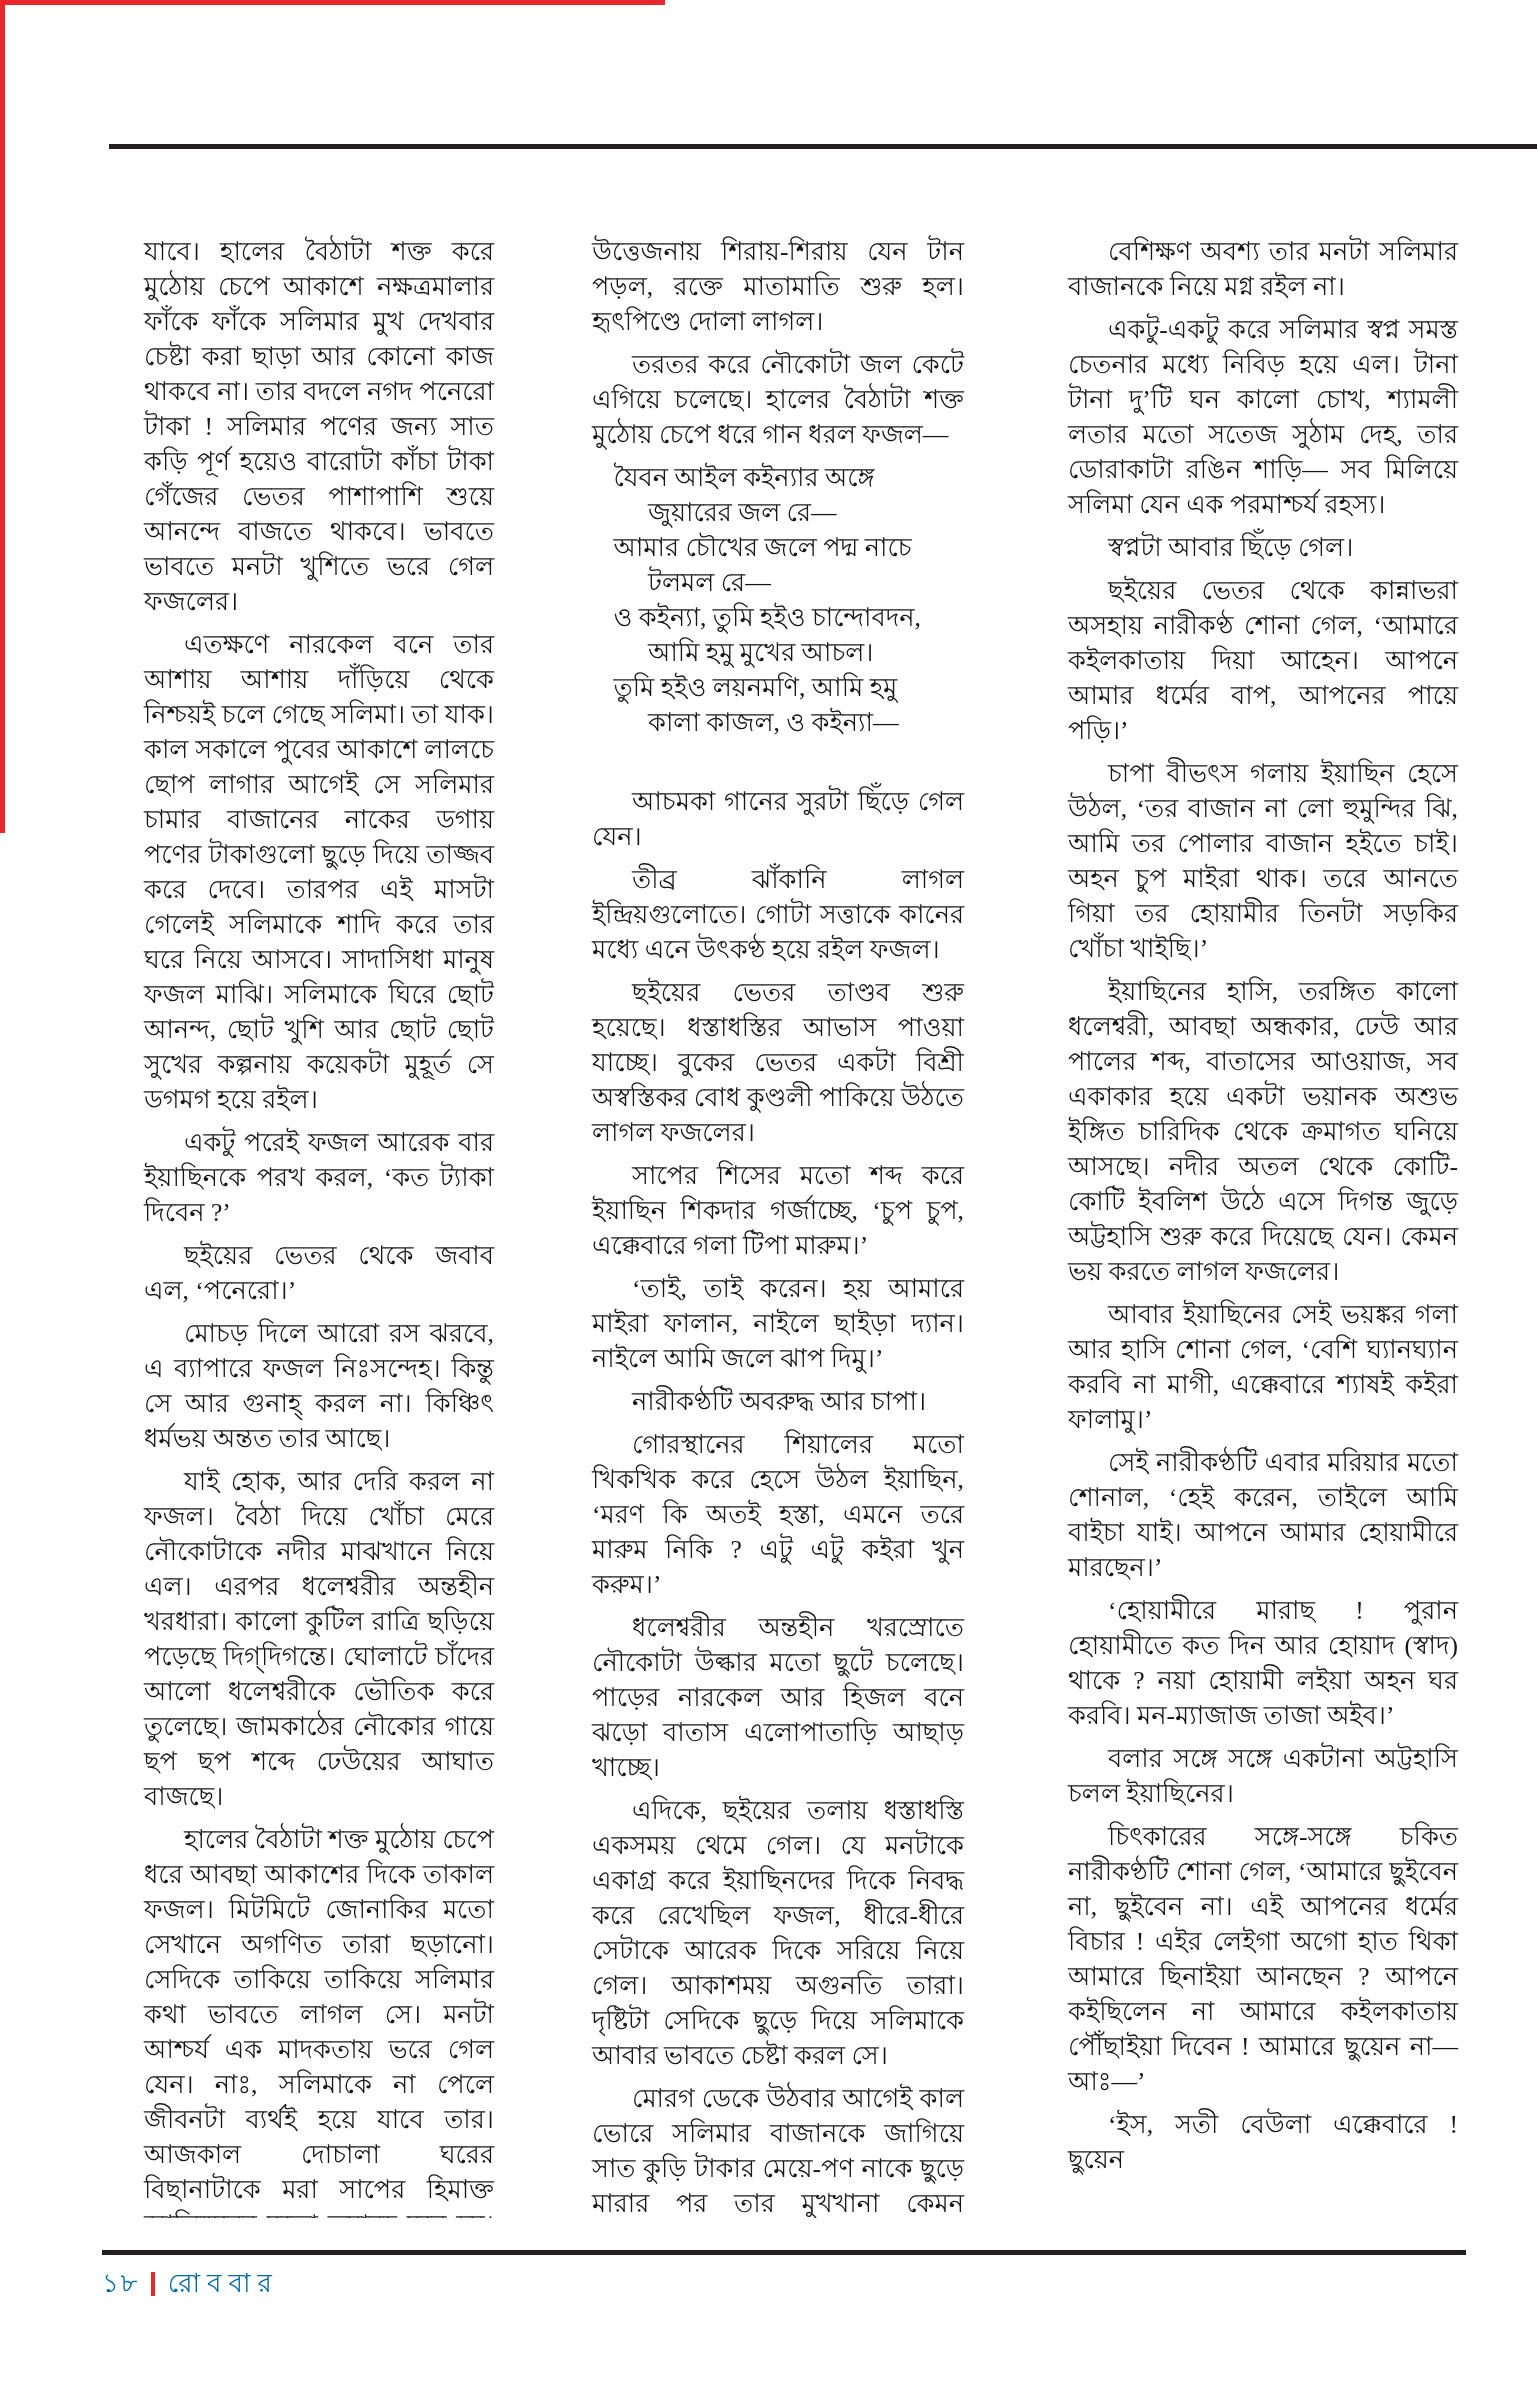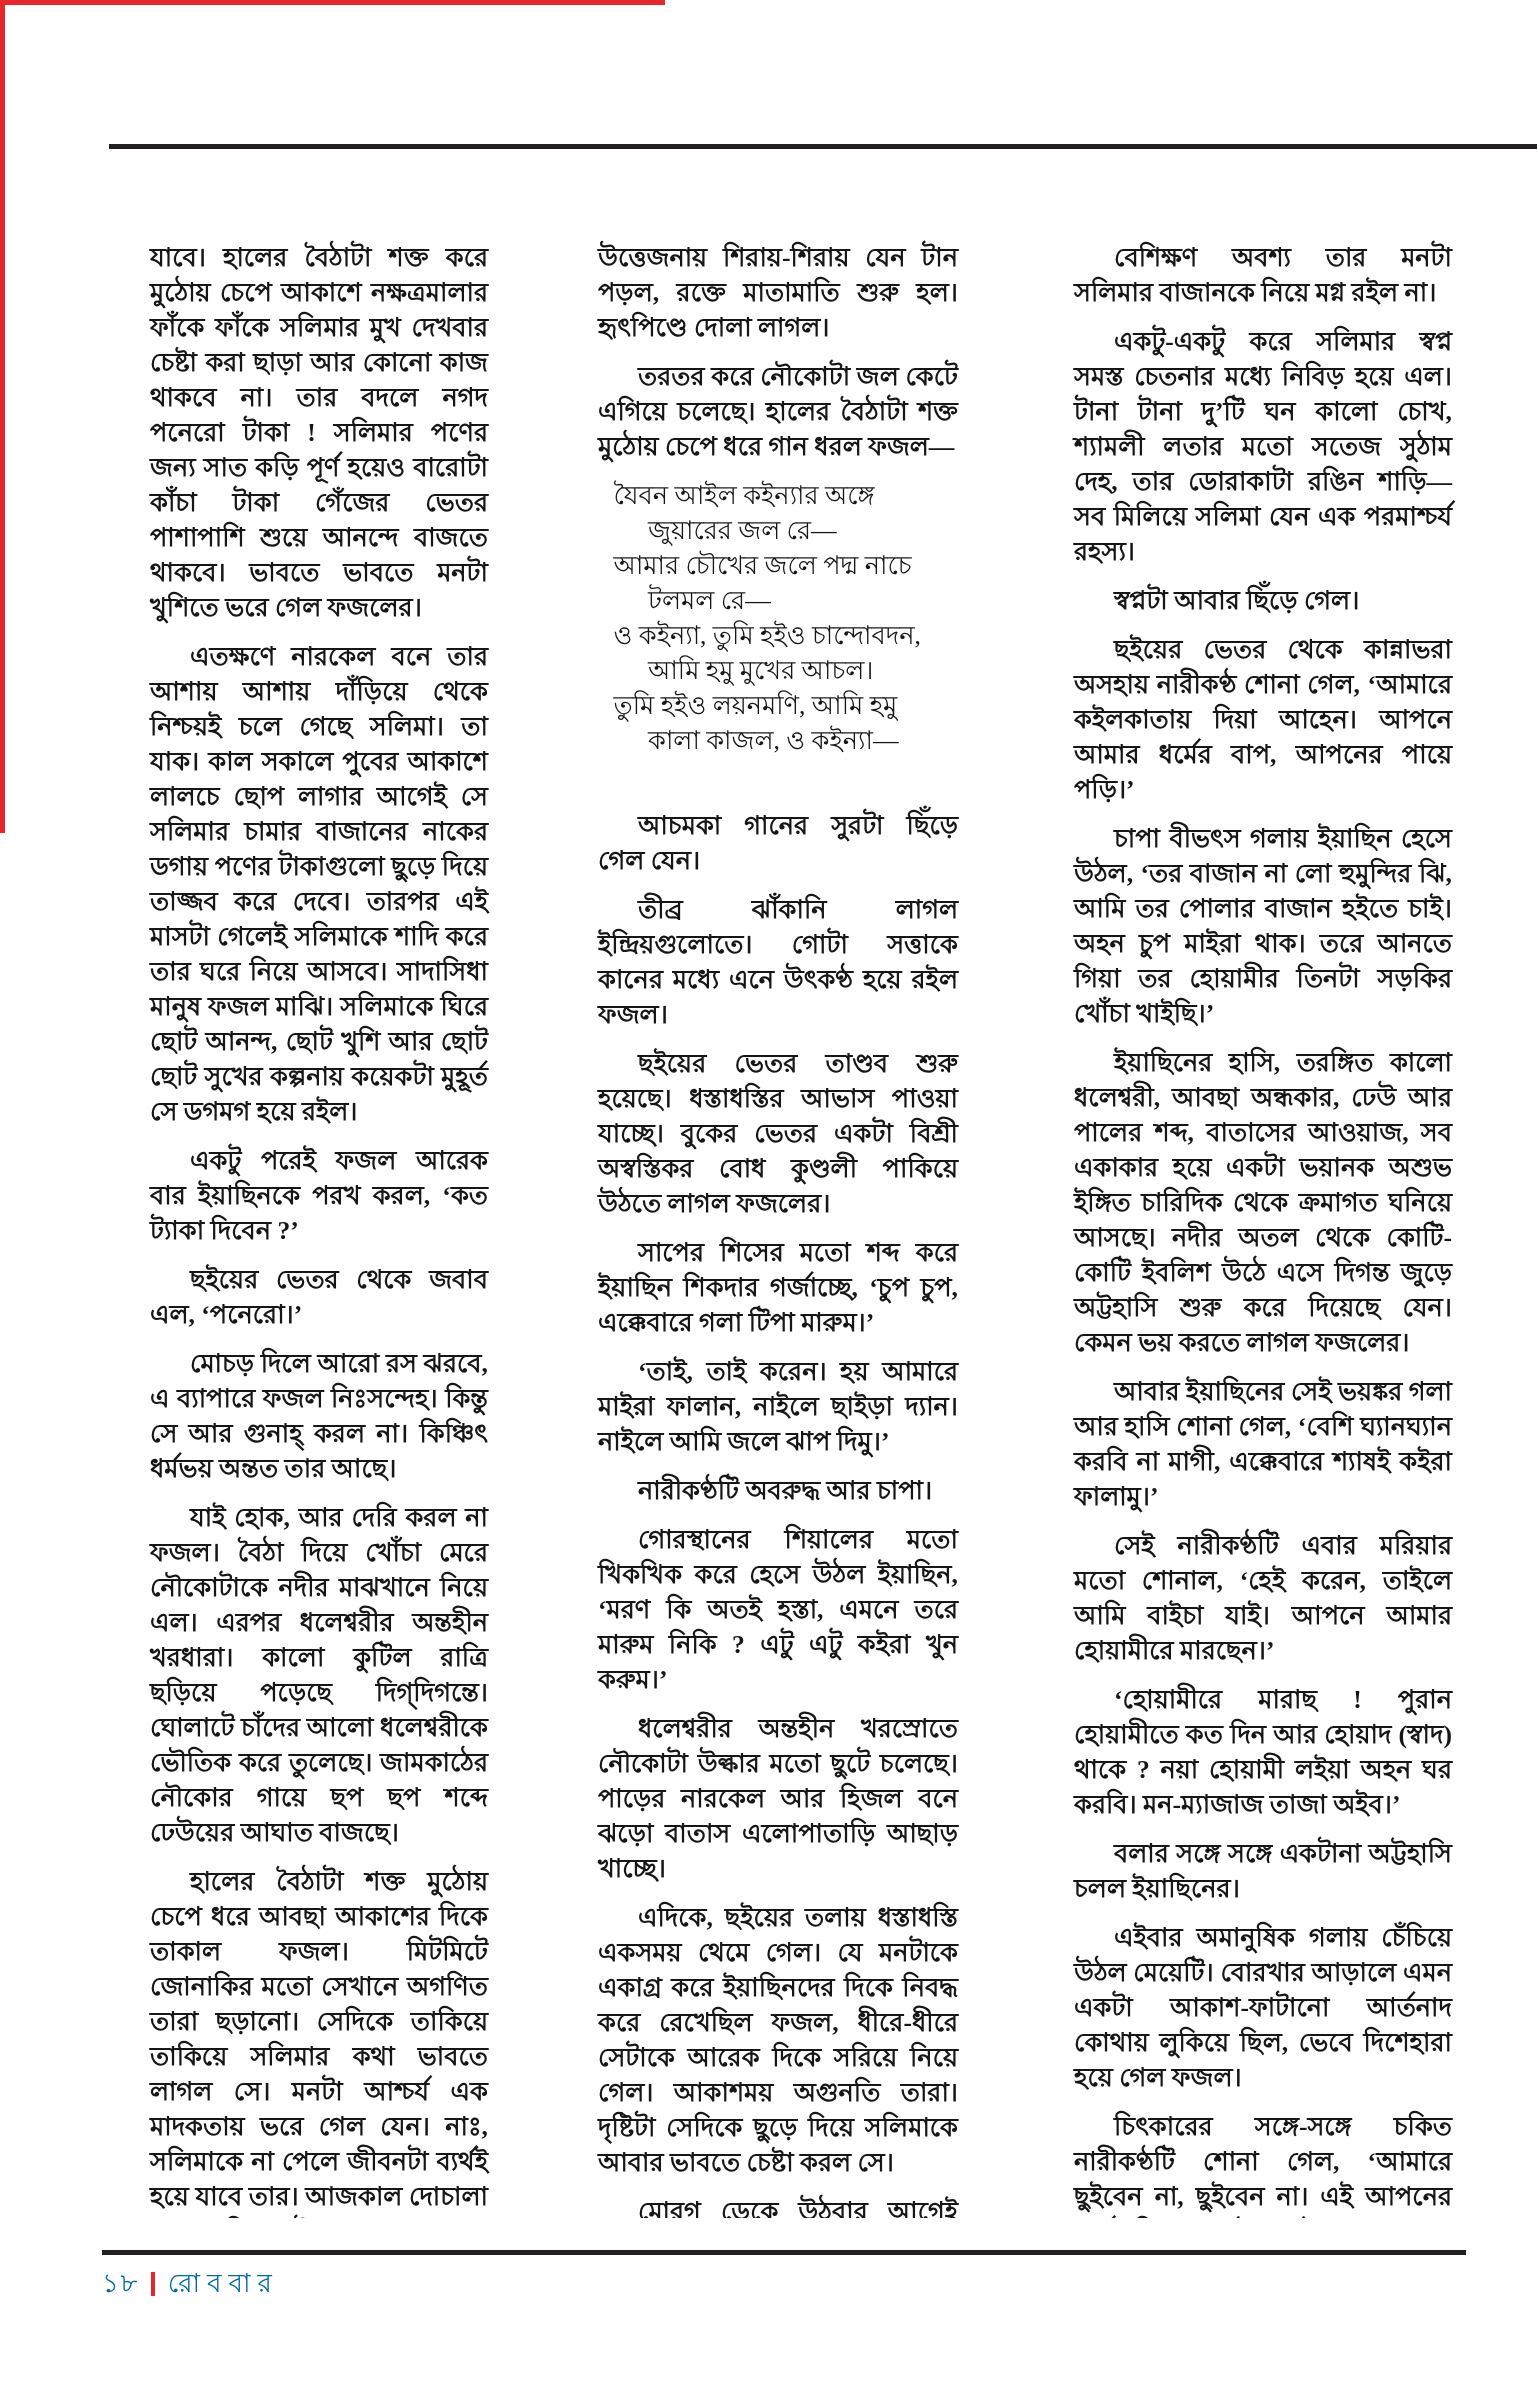--- a/index.html
+++ b/index.html
@@ -24,21 +24,21 @@
   .col{
     position:absolute;top:226px;
     font-size:25.6px;line-height:35px;
     color:#161616;
     overflow:hidden;
   }
   .col-1{left:136px;width:366px;height:1992px;}
   .col-2{left:584px;width:388px;height:1992px;}
   .col-3{left:1060px;width:406px;height:1992px;}
 
-  .para{margin:14px;text-align:justify;text-justify:inter-word;font-weight:bold;}
+  .para{margin:8px;text-align:justify;text-justify:inter-word;}
   .para.indent{text-indent:40px;}
   .verse{margin:0;text-align:left;}
   .verse.l1{margin-left:29.5px;}
   .verse.l2{margin-left:64px;}
   .gap{height:36px;}
 
   
   .footer{
     position:absolute;left:102px;top:2268px;
     font-size:26px;line-height:31px;color:#0369a1;
@@ -97,21 +97,20 @@
       <p class="para indent">বেশিক্ষণ অবশ্য তার মনটা সলিমার বাজানকে নিয়ে মগ্ন রইল না।</p>
       <p class="para indent">একটু-একটু করে সলিমার স্বপ্ন সমস্ত চেতনার মধ্যে নিবিড় হয়ে এল। টানা টানা দু’টি ঘন কালো চোখ, শ্যামলী লতার মতো সতেজ সুঠাম দেহ, তার ডোরাকাটা রঙিন শাড়ি— সব মিলিয়ে সলিমা যেন এক পরমাশ্চর্য রহস্য।</p>
       <p class="para indent">স্বপ্নটা আবার ছিঁড়ে গেল।</p>
       <p class="para indent">ছইয়ের ভেতর থেকে কান্নাভরা অসহায় নারীকণ্ঠ শোনা গেল, ‘আমারে কইলকাতায় দিয়া আহেন। আপনে আমার ধর্মের বাপ, আপনের পায়ে পড়ি।’</p>
       <p class="para indent">চাপা বীভৎস গলায় ইয়াছিন হেসে উঠল, ‘তর বাজান না লো হুমুন্দির ঝি, আমি তর পোলার বাজান হইতে চাই। অহন চুপ মাইরা থাক। তরে আনতে গিয়া তর হোয়ামীর তিনটা সড়কির খোঁচা খাইছি।’</p>
       <p class="para indent">ইয়াছিনের হাসি, তরঙ্গিত কালো ধলেশ্বরী, আবছা অন্ধকার, ঢেউ আর পালের শব্দ, বাতাসের আওয়াজ, সব একাকার হয়ে একটা ভয়ানক অশুভ ইঙ্গিত চারিদিক থেকে ক্রমাগত ঘনিয়ে আসছে। নদীর অতল থেকে কোটি-কোটি ইবলিশ উঠে এসে দিগন্ত জুড়ে অট্টহাসি শুরু করে দিয়েছে যেন। কেমন ভয় করতে লাগল ফজলের।</p>
       <p class="para indent">আবার ইয়াছিনের সেই ভয়ঙ্কর গলা আর হাসি শোনা গেল, ‘বেশি ঘ্যানঘ্যান করবি না মাগী, এক্কেবারে শ্যাষই কইরা ফালামু।’</p>
       <p class="para indent">সেই নারীকণ্ঠটি এবার মরিয়ার মতো শোনাল, ‘হেই করেন, তাইলে আমি বাইচা যাই। আপনে আমার হোয়ামীরে মারছেন।’</p>
       <p class="para indent">‘হোয়ামীরে মারাছ ! পুরান হোয়ামীতে কত দিন আর হোয়াদ (স্বাদ) থাকে ? নয়া হোয়ামী লইয়া অহন ঘর করবি। মন-ম্যাজাজ তাজা অইব।’</p>
       <p class="para indent">বলার সঙ্গে সঙ্গে একটানা অট্টহাসি চলল ইয়াছিনের।</p>
-      <p class="para indent">এইবার অমানুষিক গলায় চেঁচিয়ে উঠল মেয়েটি। বোরখার আড়ালে এমন একটা আকাশ-ফাটানো আর্তনাদ কোথায় লুকিয়ে ছিল, ভেবে দিশেহারা হয়ে গেল ফজল।</p>
       <p class="para indent">চিৎকারের সঙ্গে-সঙ্গে চকিত নারীকণ্ঠটি শোনা গেল, ‘আমারে ছুইবেন না, ছুইবেন না। এই আপনের ধর্মের বিচার ! এইর লেইগা অগো হাত থিকা আমারে ছিনাইয়া আনছেন ? আপনে কইছিলেন না আমারে কইলকাতায় পৌঁছাইয়া দিবেন ! আমারে ছুয়েন না— আঃ—’</p>
       <p class="para indent">‘ইস, সতী বেউলা এক্কেবারে ! ছুয়েন</p>
     </div>
 
   <div class="rule-bottom"></div>
 
   <div class="footer">
     <span class="pageno">১৮</span>
     <span class="sep"></span>
     <span class="mag">রোববার</span>

